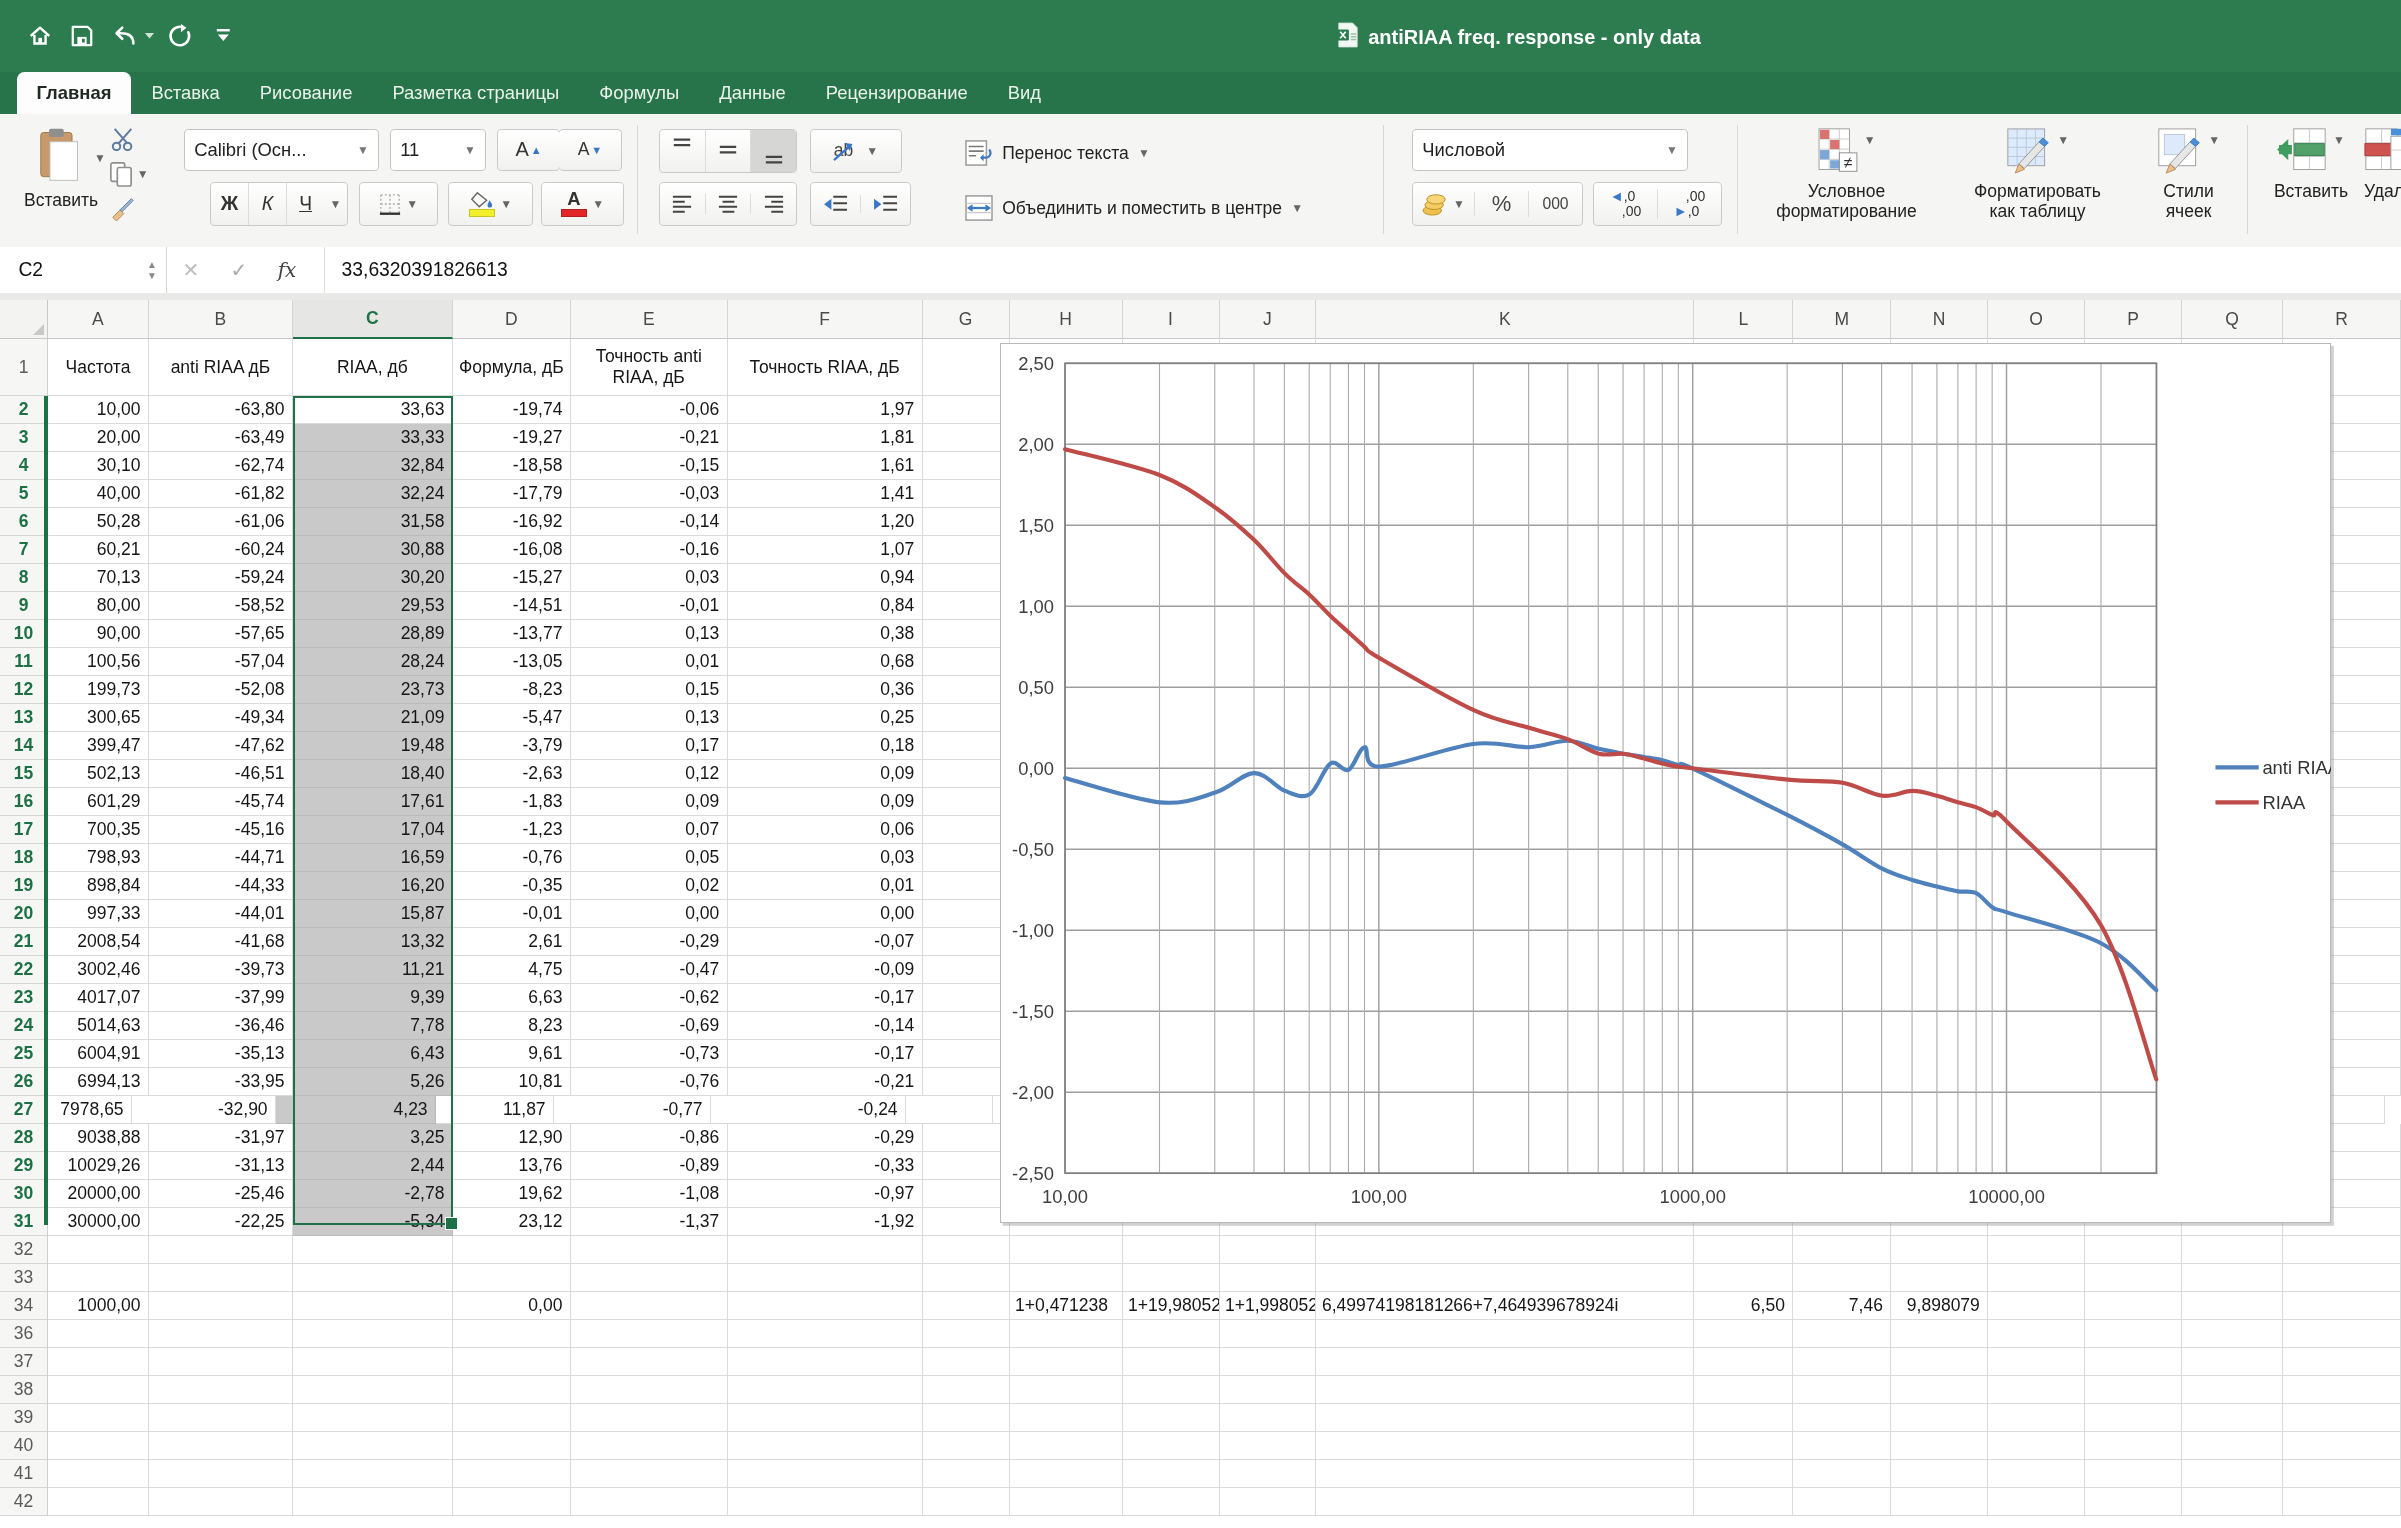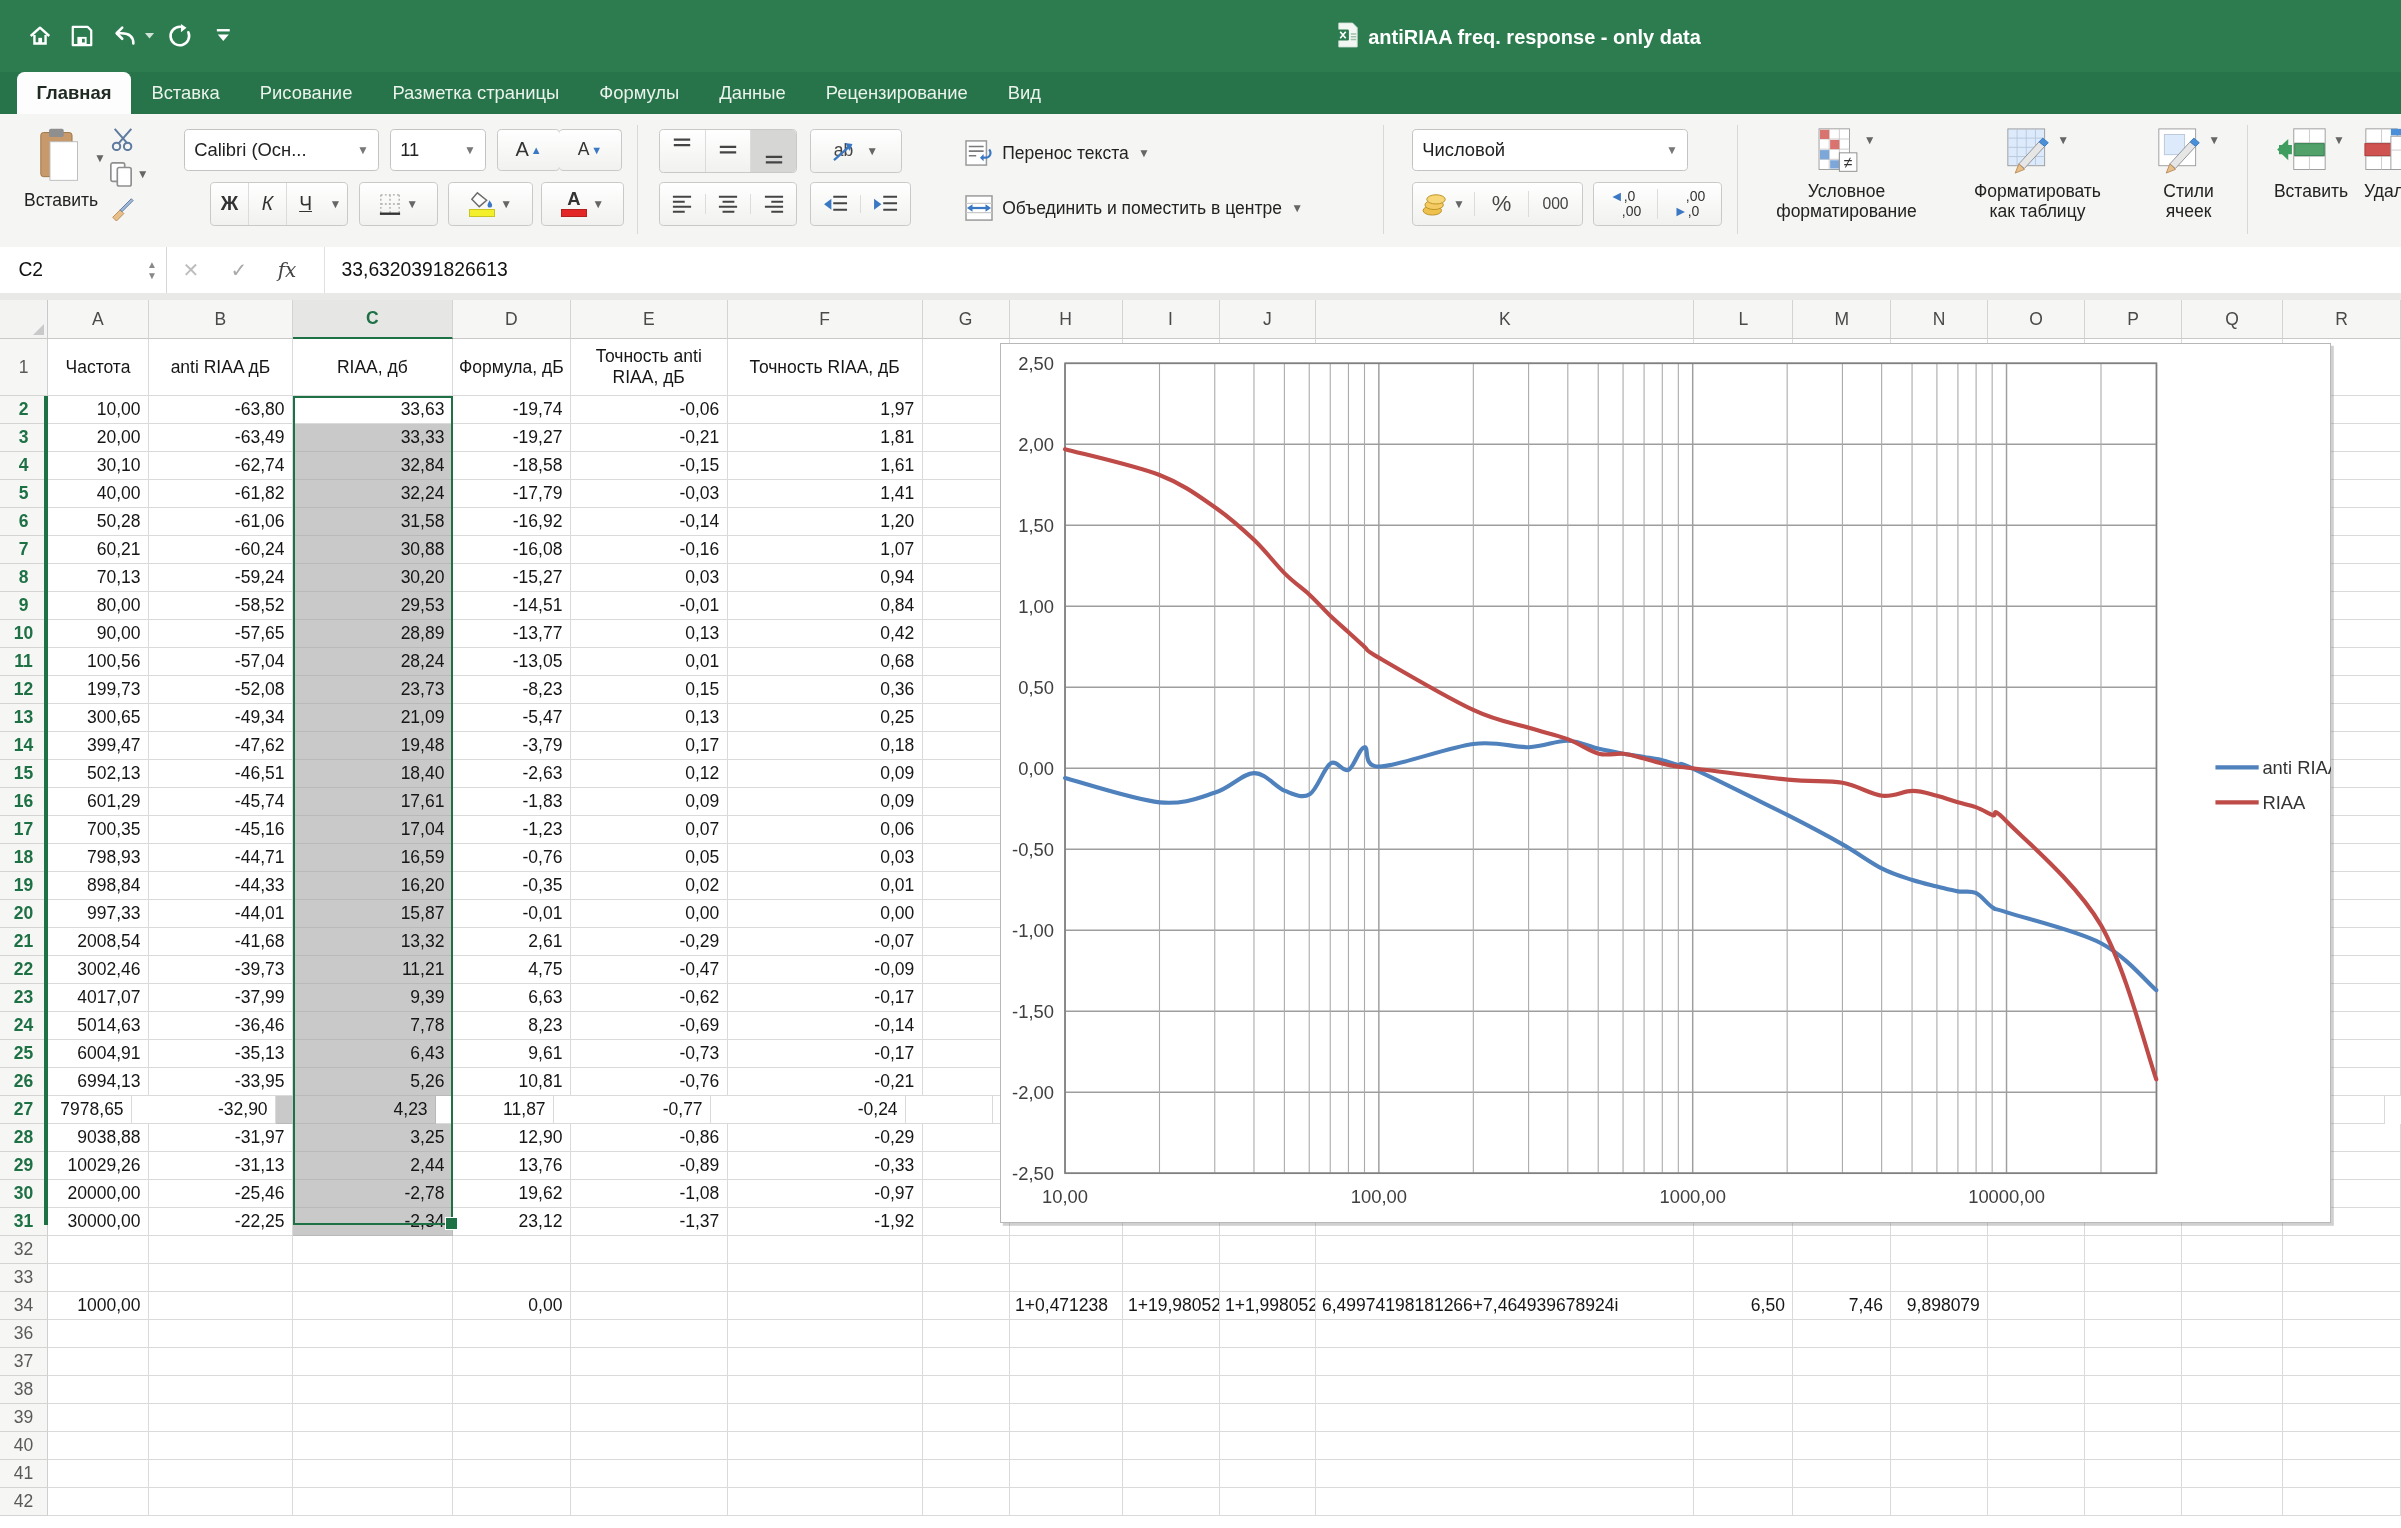--- a/index.html
+++ b/index.html
@@ -618,21 +618,21 @@
         <div class="cell" style="width: 101px; height: 28px;"></div>
         <div class="cell" style="width: 118px; height: 28px;"></div>
       </div>
       <div class="row" style="height: 28px;">
         <div class="rowhdr selrow" style="width: 48px; height: 28px;">10</div>
         <div class="cell num" style="width: 101px; height: 28px;">90,00</div>
         <div class="cell num" style="width: 144px; height: 28px;">-57,65</div>
         <div class="cell num selbg" style="width: 160px; height: 28px;">28,89</div>
         <div class="cell num" style="width: 118px; height: 28px;">-13,77</div>
         <div class="cell num" style="width: 157px; height: 28px;">0,13</div>
-        <div class="cell num" style="width: 195px; height: 28px;">0,42</div>
+        <div class="cell num" style="width: 195px; height: 28px;">0,38</div>
         <div class="cell" style="width: 87px; height: 28px;"></div>
         <div class="cell" style="width: 113px; height: 28px;"></div>
         <div class="cell" style="width: 97px; height: 28px;"></div>
         <div class="cell" style="width: 97px; height: 28px;"></div>
         <div class="cell" style="width: 378px; height: 28px;"></div>
         <div class="cell" style="width: 99px; height: 28px;"></div>
         <div class="cell" style="width: 98px; height: 28px;"></div>
         <div class="cell" style="width: 97px; height: 28px;"></div>
         <div class="cell" style="width: 97px; height: 28px;"></div>
         <div class="cell" style="width: 97px; height: 28px;"></div>
@@ -1056,21 +1056,21 @@
         <div class="cell" style="width: 97px; height: 28px;"></div>
         <div class="cell" style="width: 97px; height: 28px;"></div>
         <div class="cell" style="width: 97px; height: 28px;"></div>
         <div class="cell" style="width: 101px; height: 28px;"></div>
         <div class="cell" style="width: 118px; height: 28px;"></div>
       </div>
       <div class="row" style="height: 28px;">
         <div class="rowhdr selrow" style="width: 48px; height: 28px;">31</div>
         <div class="cell num" style="width: 101px; height: 28px;">30000,00</div>
         <div class="cell num" style="width: 144px; height: 28px;">-22,25</div>
-        <div class="cell num selbg" style="width: 160px; height: 28px;">-2,34</div>
+        <div class="cell num selbg" style="width: 160px; height: 28px;">-5,34</div>
         <div class="cell num" style="width: 118px; height: 28px;">23,12</div>
         <div class="cell num" style="width: 157px; height: 28px;">-1,37</div>
         <div class="cell num" style="width: 195px; height: 28px;">-1,92</div>
         <div class="cell" style="width: 87px; height: 28px;"></div>
         <div class="cell" style="width: 113px; height: 28px;"></div>
         <div class="cell" style="width: 97px; height: 28px;"></div>
         <div class="cell" style="width: 97px; height: 28px;"></div>
         <div class="cell" style="width: 378px; height: 28px;"></div>
         <div class="cell" style="width: 99px; height: 28px;"></div>
         <div class="cell" style="width: 98px; height: 28px;"></div>

